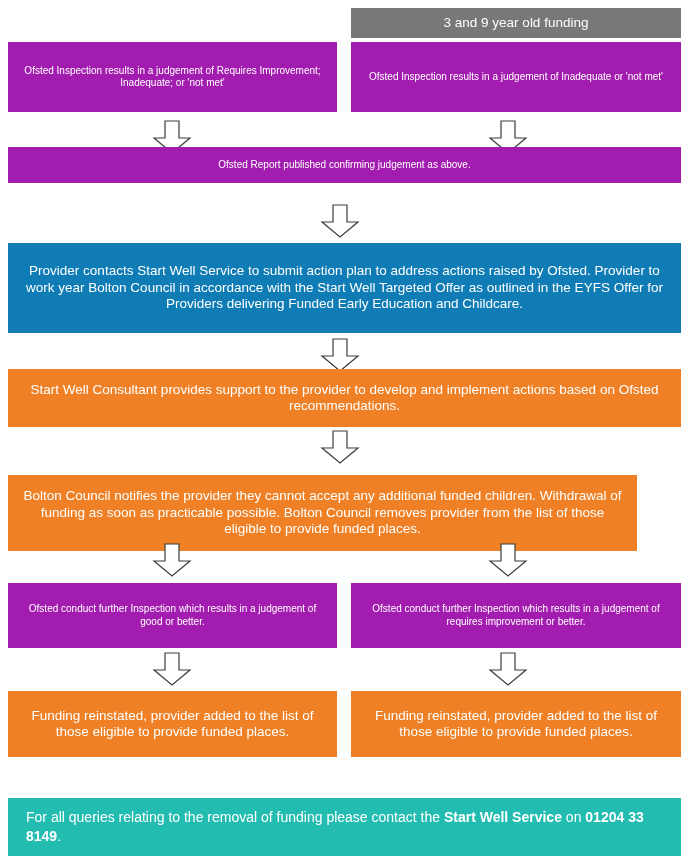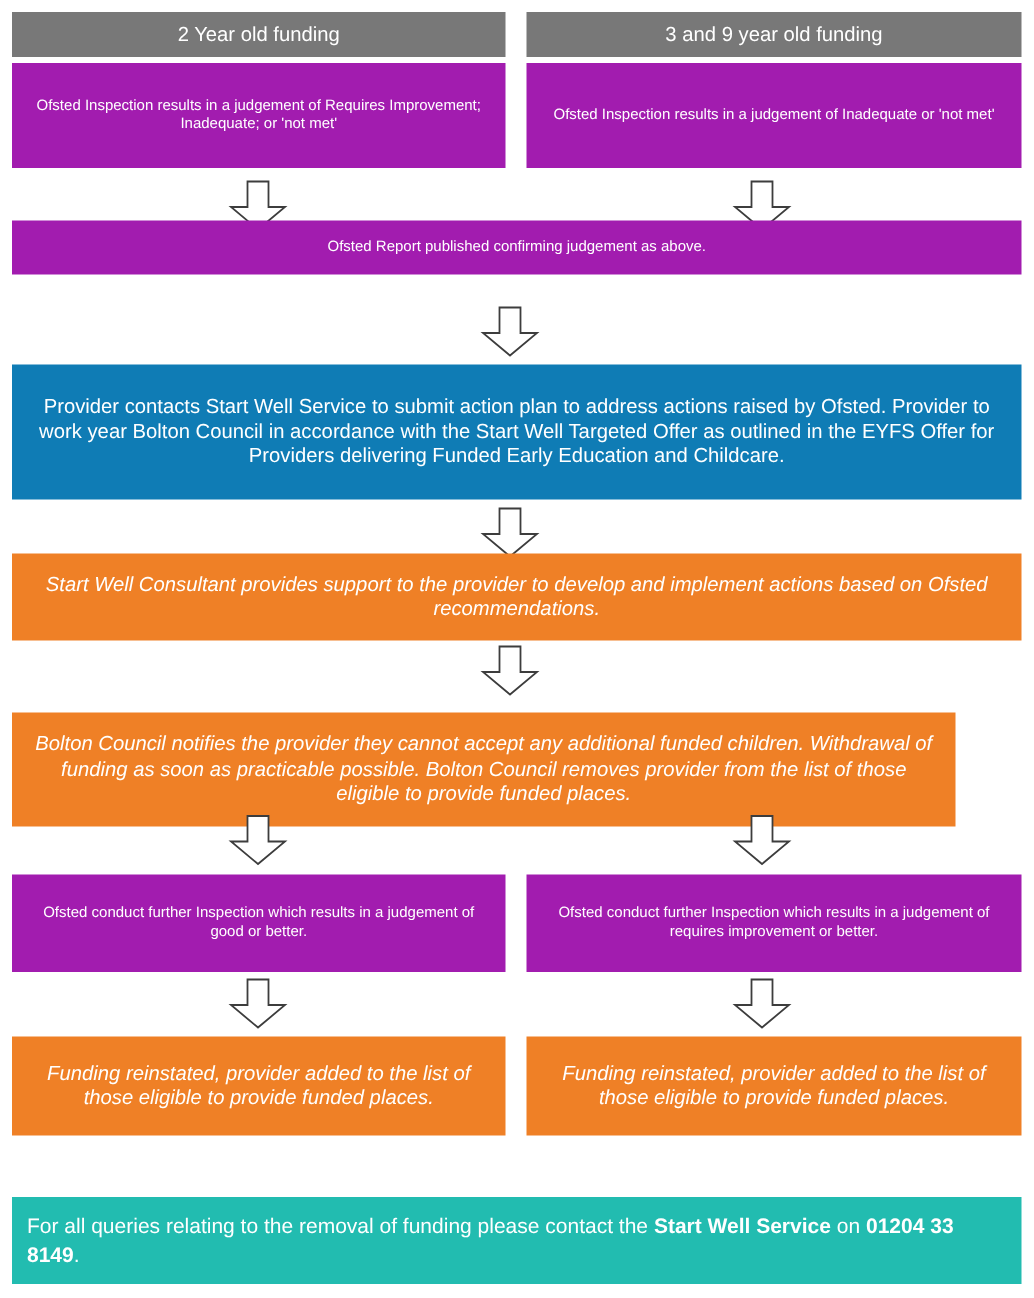--- a/index.html
+++ b/index.html
@@ -47,28 +47,27 @@
     background: #a21caf;
     font-size: 10px;
   }
   .blue {
     background: #0f7cb5;
     font-size: 13.5px;
   }
   .orange {
     background: #ef8026;
     font-size: 13.5px;
-    font-style: italic;
   }
   .teal {
     background: #22bcb0;
     font-size: 14px;
     text-align: left;
     justify-content: flex-start;
-    padding: 6px 10px;
+    padding: 6px 18px;
     line-height: 1.35;
   }
   .teal .box-text { text-align: left; }
 
   
   .arrow {
     position: absolute;
     width: 40px;
     height: 34px;
   }
@@ -78,23 +77,20 @@
     height: 100%;
   }
 
   b { font-weight: bold; }
 </style>
 </head>
 <body>
 
 <div class="canvas">
 
-  <div class="box hdr" style="left:8px; top:8px; width:329px; height:30px;">
-    <span class="box-text">2 Year old funding</span>
-  </div>
 
   <div class="box hdr" style="left:351px; top:8px; width:330px; height:30px;">
     <span class="box-text">3 and 9 year old funding</span>
   </div>
 
   <div class="box purple" style="left:8px; top:42px; width:329px; height:70px;">
     <span class="box-text">Ofsted Inspection results in a judgement of Requires Improvement; Inadequate; or 'not met'</span>
   </div>
 
   <div class="box purple" style="left:351px; top:42px; width:330px; height:70px;">

